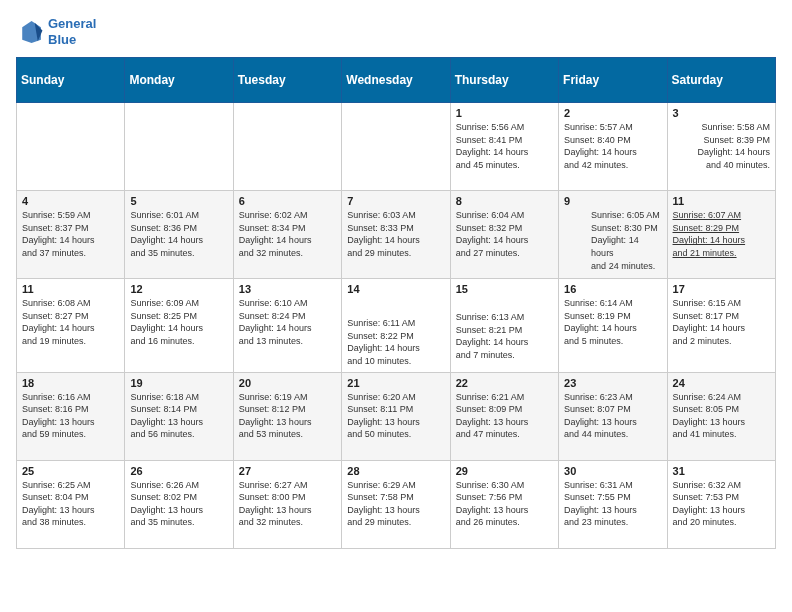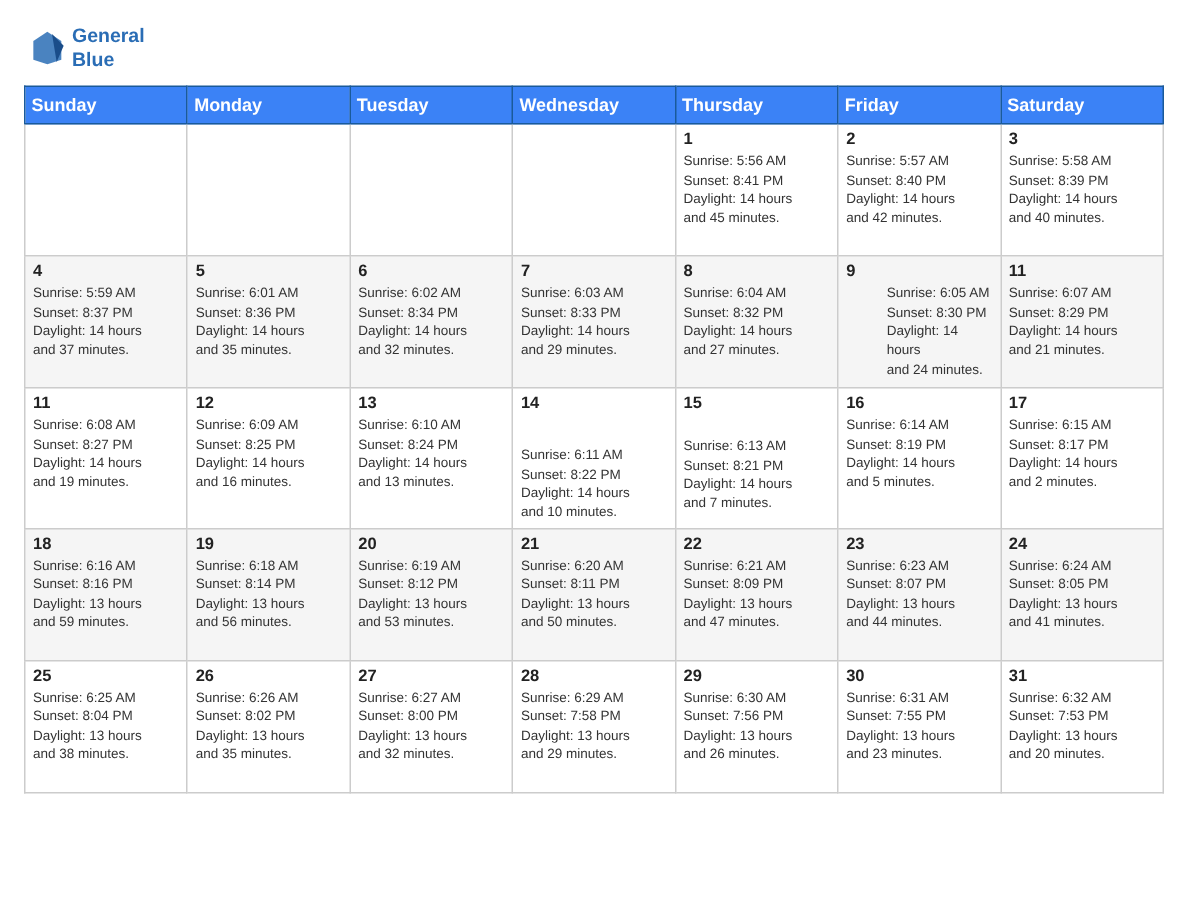--- a/index.html
+++ b/index.html
@@ -55,25 +55,25 @@
       color: #444;
     }
     .calendar {
       flex: 1;
       border: 1px solid #ccc;
       border-collapse: collapse;
       width: 100%;
       table-layout: fixed;
     }
     .calendar th {
-      background: #3b82f6;
+      background: #0369a1;
       color: #fff;
       font-size: 12px;
       font-weight: bold;
-      padding: 5px 4px;
+      padding: 15px 4px;
       border: 1px solid #1a5a9a;
       text-align: left;
     }
     .calendar td {
       border: 1px solid #ccc;
       vertical-align: top;
       padding: 4px 5px;
       font-size: 9.5px;
       color: #222;
       height: 88px;
@@ -145,21 +145,21 @@
           </td>
           <td>
             <span class="day-number">2</span>
             <div class="day-info" style="white-space: pre-line;">Sunrise: 5:57 AM
 Sunset: 8:40 PM
 Daylight: 14 hours
 and 42 minutes.</div>
           </td>
           <td>
             <span class="day-number">3</span>
-            <div class="day-info" style="white-space: pre-line;">Sunrise: 5:58 AM
+            <div class="day-info" style="white-space: pre-line; text-align: right;">Sunrise: 5:58 AM
 Sunset: 8:39 PM
 Daylight: 14 hours
 and 40 minutes.</div>
           </td>
         </tr>
         <tr>
           <td>
             <span class="day-number">4</span>
             <div class="day-info" style="white-space: pre-line;">Sunrise: 5:59 AM
 Sunset: 8:37 PM
@@ -196,21 +196,21 @@
           </td>
           <td>
             <span class="day-number">9</span>
             <div class="day-info" style="white-space: pre-line; margin-left: 27px;">Sunrise: 6:05 AM
 Sunset: 8:30 PM
 Daylight: 14 hours
 and 24 minutes.</div>
           </td>
           <td>
             <span class="day-number">11</span>
-            <div class="day-info" style="white-space: pre-line;">Sunrise: 6:07 AM
+            <div class="day-info" style="white-space: pre-line; text-decoration: underline;">Sunrise: 6:07 AM
 Sunset: 8:29 PM
 Daylight: 14 hours
 and 21 minutes.</div>
           </td>
         </tr>
         <tr>
           <td>
             <span class="day-number">11</span>
             <div class="day-info" style="white-space: pre-line;">Sunrise: 6:08 AM
 Sunset: 8:27 PM

